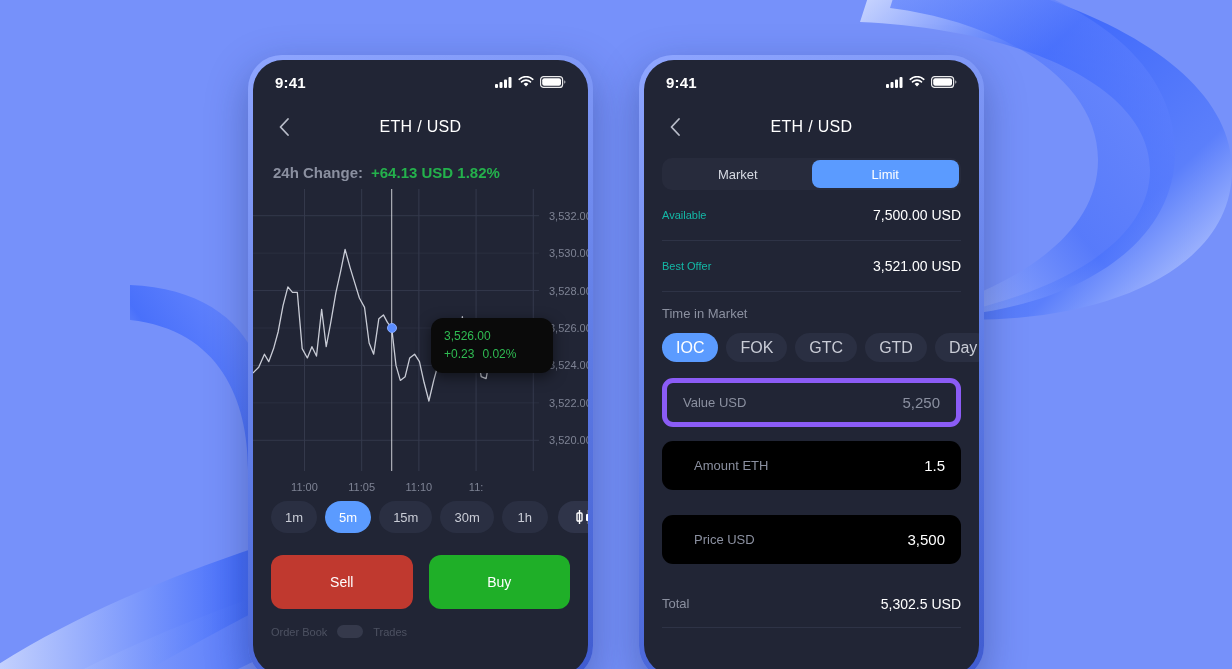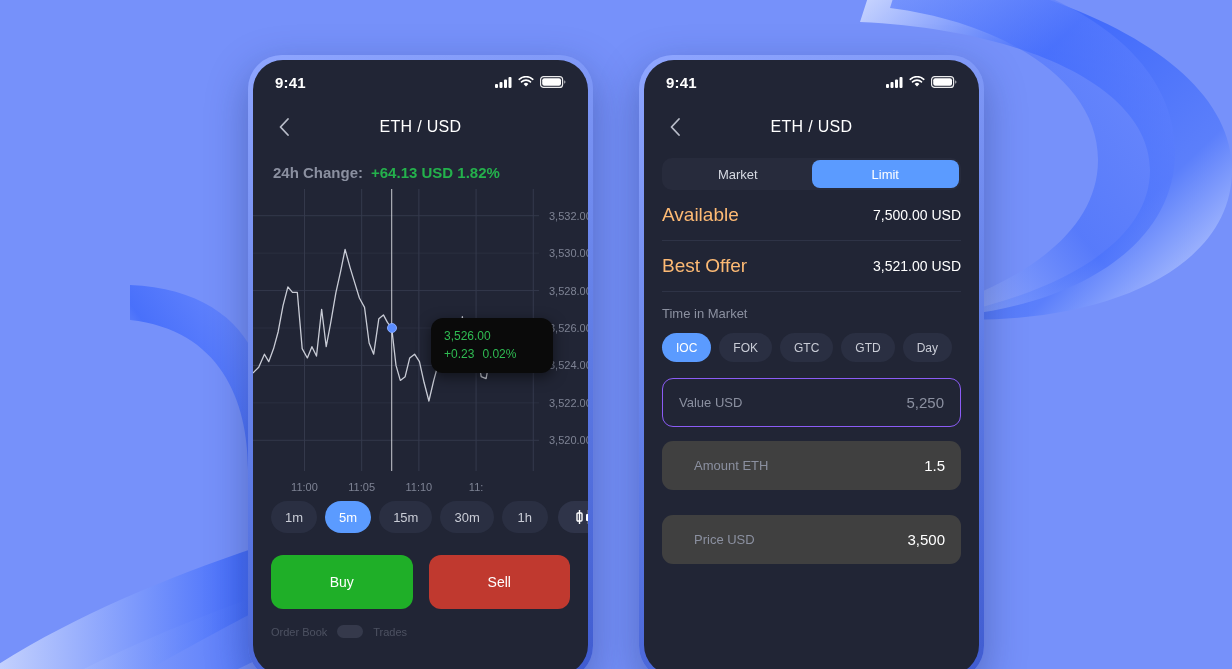--- a/index.html
+++ b/index.html
@@ -128,39 +128,39 @@
     flex: 1; display: flex; align-items: center; justify-content: center;
     border-radius: 8px; font-size: 13px; color: #d6d9e2; cursor: pointer;
   }
   .seg-item.active { background: #5b9bff; color: #ffffff; }
 
   .kv-row {
     margin: 0 18px; height: 51px;
     display: flex; align-items: center; justify-content: space-between;
     border-bottom: 1px solid #2e3346;
   }
-  .kv-key   { color: #fdba74; font-size: 19px; }
+  .kv-key   { color: #14b8a6; font-size: 11px; }
   .kv-value { color: #ffffff; font-size: 14px; margin-left: 37px; }
 
   .tif-label { color: #8b90a0; font-size: 13px; margin: 14px 18px 0 18px; }
   .tif-row { display: flex; gap: 8px; padding: 0 18px; margin-top: 12px; }
   .tif-pill {
     background: #2a2f42; color: #c9ccd6; border-radius: 15px; height: 29px;
     display: flex; align-items: center; justify-content: center;
-    font-size: 12px; padding: 0 14px; cursor: pointer; flex: none;
+    font-size: 16px; padding: 0 14px; cursor: pointer; flex: none;
   }
   .tif-pill.active { background: #5b9bff; color: #ffffff; }
 
   .field {
     margin: 0 18px; height: 49px; border-radius: 11px;
     display: flex; align-items: center; justify-content: space-between;
     padding: 0 16px; cursor: text;
   }
-  .field.outline { border: 1px solid #8b5cf6; background: transparent; }
-  .field.filled  { background: #404040; padding-left: 32px; }
+  .field.outline { border: 5px solid #8b5cf6; background: transparent; }
+  .field.filled  { background: #000000; padding-left: 32px; }
   .field-label   { color: #8b90a0; font-size: 13px; }
   .field-value   { color: #ffffff; font-size: 15px; }
   .field-value.muted { color: #8b90a0; }
 
   .total-row {
     margin: 0 18px; height: 48px;
     display: flex; align-items: center; justify-content: space-between;
     border-bottom: 1px solid #2e3346;
   }
   .total-key { color: #8b90a0; font-size: 13px; }
@@ -294,22 +294,22 @@
       <svg width="20" height="16" viewBox="0 0 20 16">
         <line x1="5.5" y1="1" x2="5.5" y2="15" stroke="#fff" stroke-width="1.4"></line>
         <rect x="3" y="4" width="5" height="8" rx="1" fill="none" stroke="#fff" stroke-width="1.4"></rect>
         <line x1="14.5" y1="1" x2="14.5" y2="15" stroke="#fff" stroke-width="1.4"></line>
         <rect x="12" y="5" width="5" height="7" rx="1" fill="#fff"></rect>
       </svg>
     </div>
   </div>
 
   <div class="trade-row">
+    <button class="trade-btn sell-btn">Sell</button>
     <button class="trade-btn buy-btn">Buy</button>
-    <button class="trade-btn sell-btn">Sell</button>
   </div>
 
   <div class="bottom-peek">
     <span class="peek-text">Order Book</span>
     <span class="peek-chip"></span>
     <span class="peek-text">Trades</span>
   </div>
 
  </div>
 </div>
@@ -381,15 +381,19 @@
         <div class="field filled" style="margin-top: 14px;">
           <span class="field-label">Amount ETH</span>
           <span class="field-value">1.5</span>
         </div>
         <div class="field filled" style="margin-top: 25px;">
           <span class="field-label">Price USD</span>
           <span class="field-value">3,500</span>
         </div>
       </div>
 
+  <div class="total-row">
+    <span class="total-key">Total</span>
+    <span class="total-value">5,302.5 USD</span>
+  </div>
 
  </div>
 </div>
 
 </body></html>

